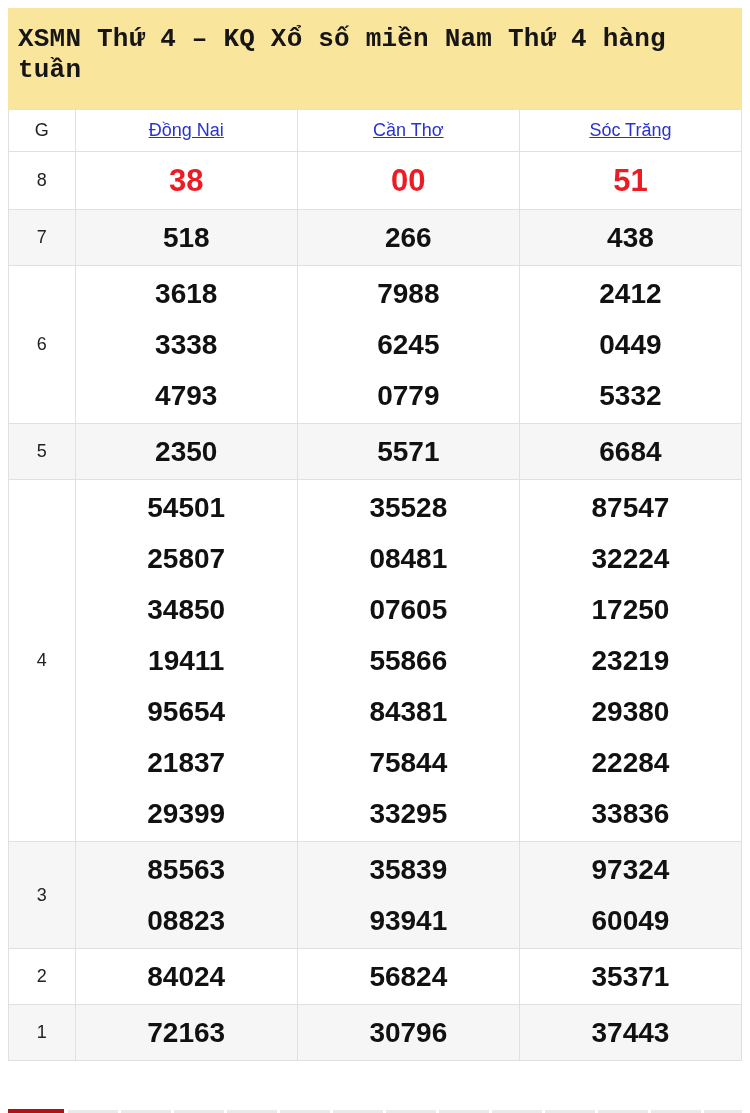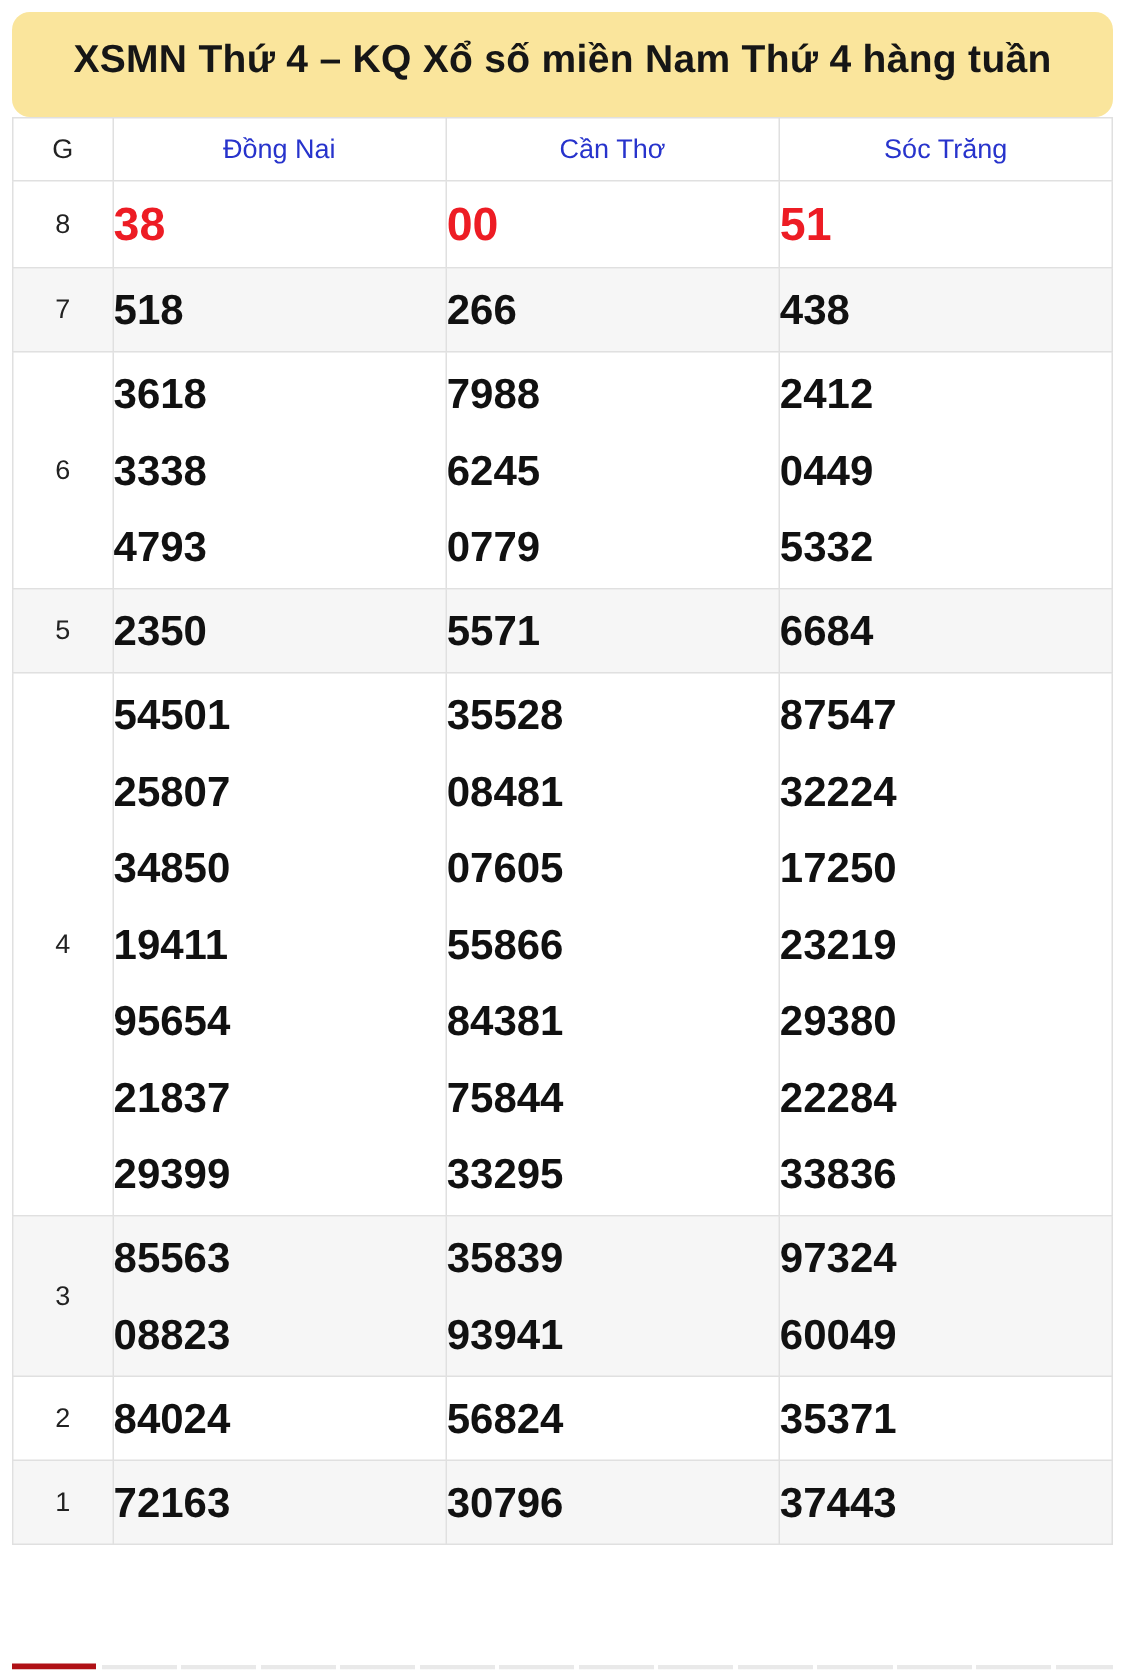--- a/index.html
+++ b/index.html
@@ -16,23 +16,24 @@
   html,body{
     width:750px;height:1113px;overflow:hidden;background:#ffffff;
     font-family:"Liberation Sans","DejaVu Sans",sans-serif;
     position:relative;
   }
   .wrap{padding:8px 8px 0 8px;}
 
   
   .hero{
     background:var(--header-bg);
-    border-radius:12px;
-    text-align:center;
+    border-radius:0;
+    text-align:left;
     padding:16px 10px 14px 10px;
+    font-family:Liberation Mono, monospace;
   }
   .hero h1{
     font-size:26px;
     font-weight:bold;
     color:#161616;
     line-height:31px;
     margin-bottom:9px;
     letter-spacing:0.2px;
   }
   .breadcrumb{font-size:16px;line-height:19px;color:#444;}
@@ -58,32 +59,34 @@
     height:42px;
     font-size:18px;
     font-weight:normal;
     background:#ffffff;
     text-align:center;
     vertical-align:middle;
     color:#222;
   }
   thead th a{
     color:var(--link-blue);
+    text-decoration:underline;
     font-weight:normal;
     cursor:pointer;
   }
   tbody tr{background:#ffffff;}
   tbody tr:nth-child(even){background:var(--stripe-bg);}
   td.row-label{
     text-align:center;
     vertical-align:middle;
     font-size:18px;
     color:#222;
   }
   td.num-cell{
+    text-align:center;
     vertical-align:middle;
     padding:2px 0;
   }
   .num{
     font-weight:bold;
     font-size:28px;
     line-height:51px;
     color:var(--text-dark);
   }
   tr.red-row .num{

